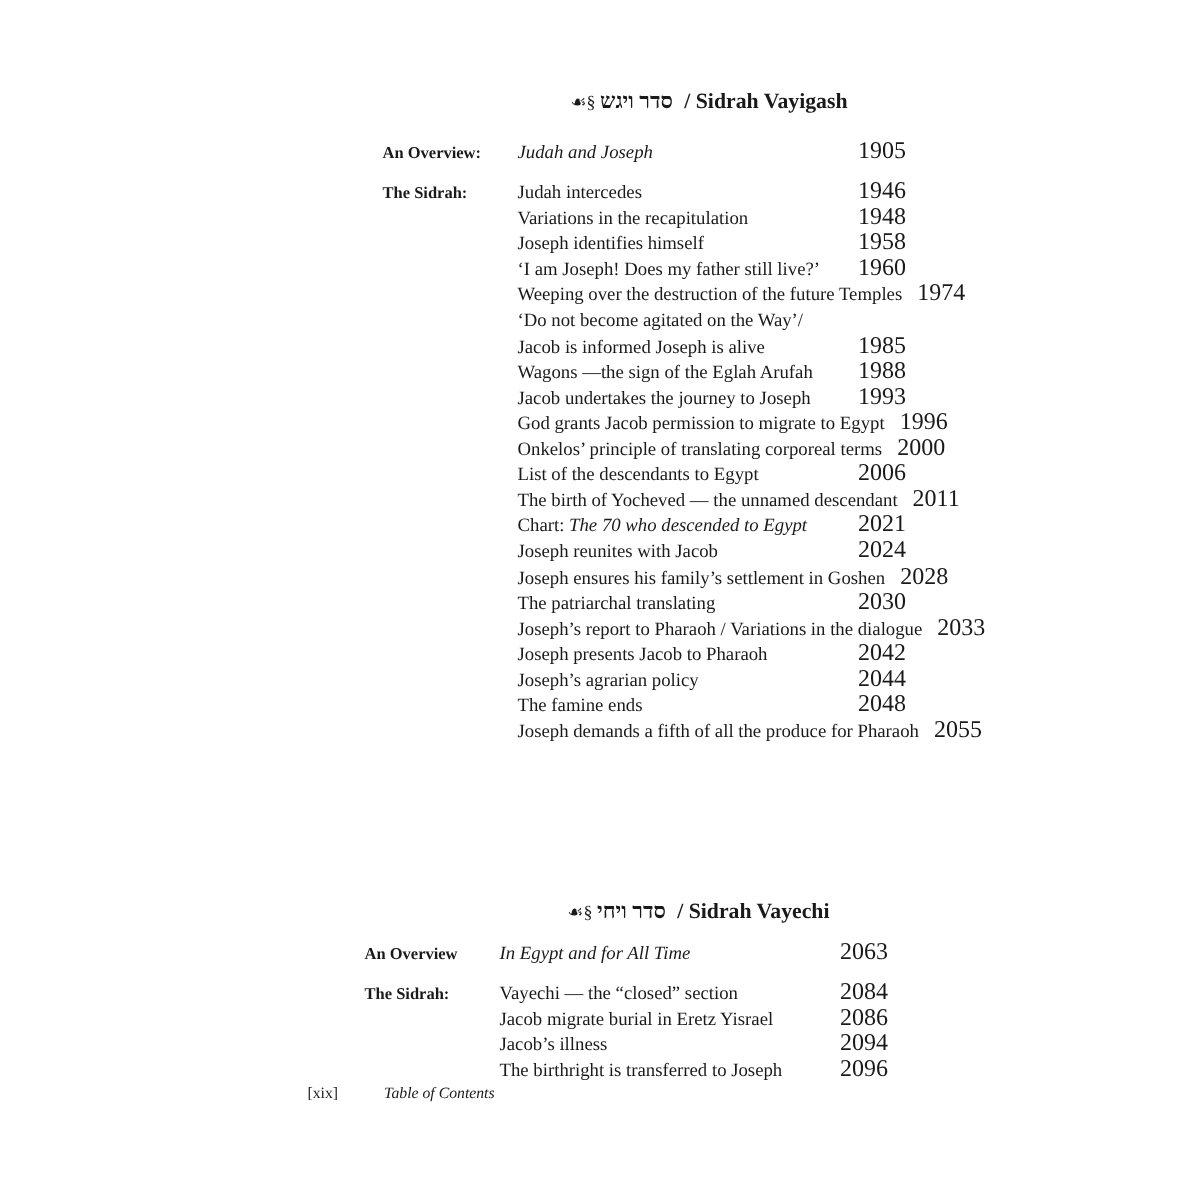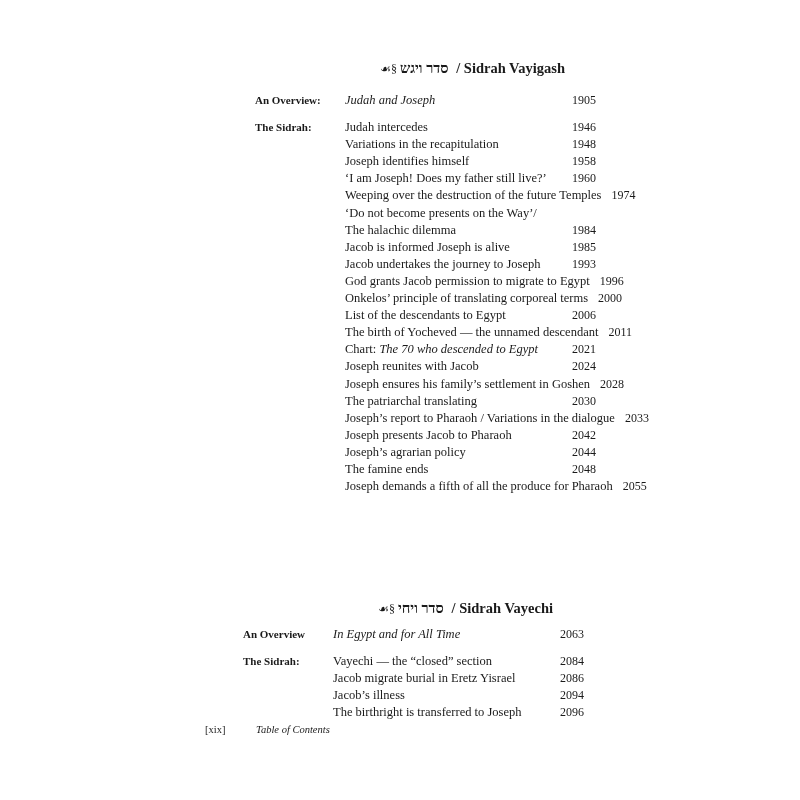--- a/index.html
+++ b/index.html
@@ -54,21 +54,21 @@
     }
     .row .title {
       flex: 1 1 auto;
       text-align: left;
       padding-right: 10px;
     }
     .row .page {
       flex: 0 0 33px;
       width: 33px;
       text-align: left;
-      font-size: 12px;
+      font-size: 16px;
     }
     .italic { font-style: italic; }
     .gap { height: 7px; }
     .footer {
       position: absolute;
       left: 205px;
       top: 724px;
       font-size: 10.5px;
       white-space: nowrap;
     }
@@ -109,32 +109,32 @@
       <span class="title">‘I am Joseph! Does my father still live?’</span>
       <span class="page">1960</span>
     </div>
   <div class="row">
       <span class="label"></span>
       <span class="title">Weeping over the destruction of the future Temples</span>
       <span class="page">1974</span>
     </div>
   <div class="row">
       <span class="label"></span>
-      <span class="title">‘Do not become presents on the Way’/</span>
+      <span class="title">‘Do not become agitated on the Way’/</span>
       <span class="page"></span>
-    </div>
-  <div class="row">
-      <span class="label"></span>
-      <span class="title">The halachic dilemma</span>
-      <span class="page">1984</span>
     </div>
   <div class="row">
       <span class="label"></span>
       <span class="title">Jacob is informed Joseph is alive</span>
       <span class="page">1985</span>
+    </div>
+  <div class="row">
+      <span class="label"></span>
+      <span class="title">Wagons —the sign of the Eglah Arufah</span>
+      <span class="page">1988</span>
     </div>
   <div class="row">
       <span class="label"></span>
       <span class="title">Jacob undertakes the journey to Joseph</span>
       <span class="page">1993</span>
     </div>
   <div class="row">
       <span class="label"></span>
       <span class="title">God grants Jacob permission to migrate to Egypt</span>
       <span class="page">1996</span>

